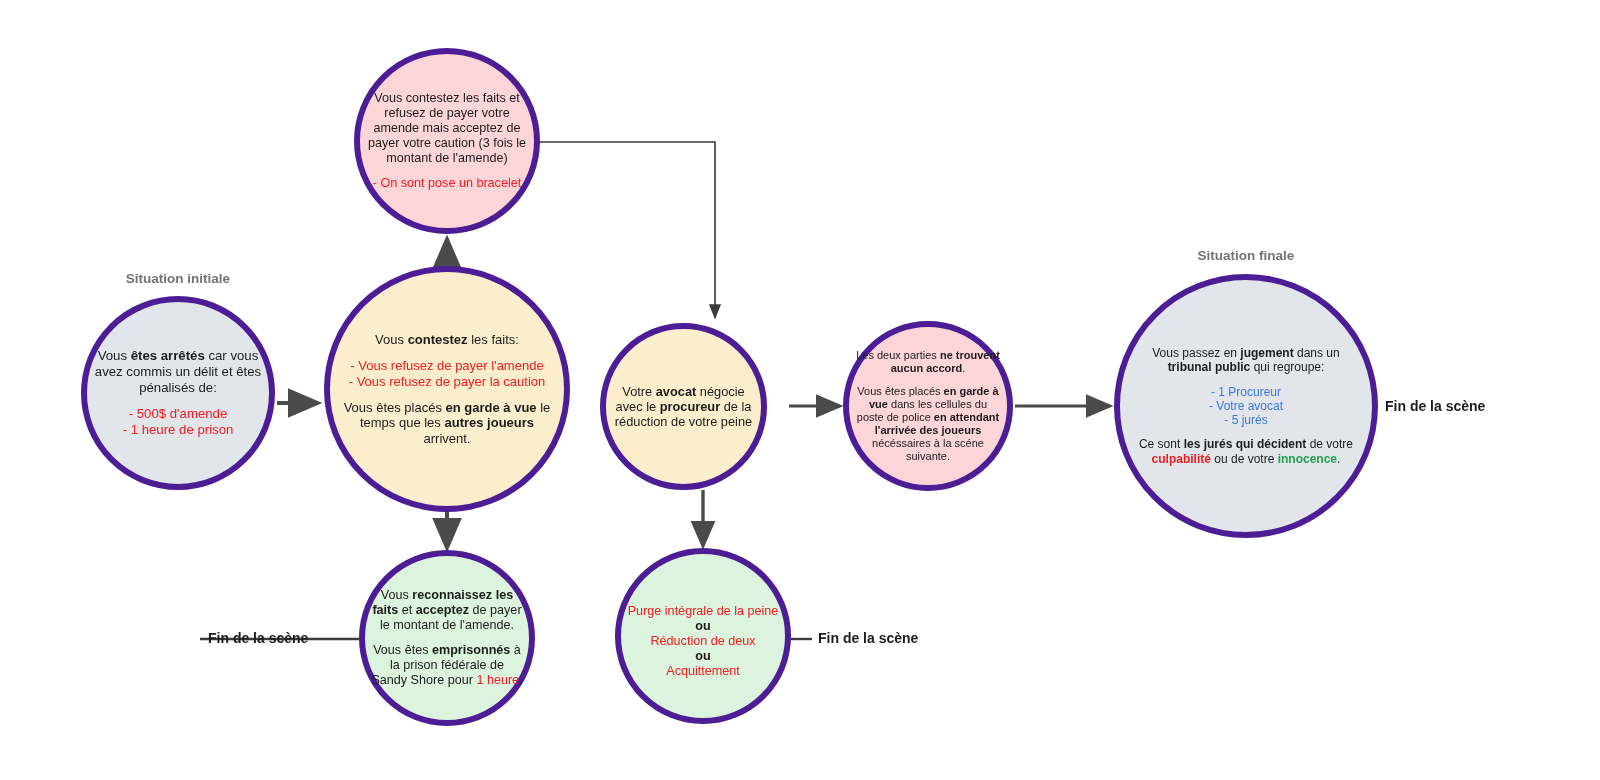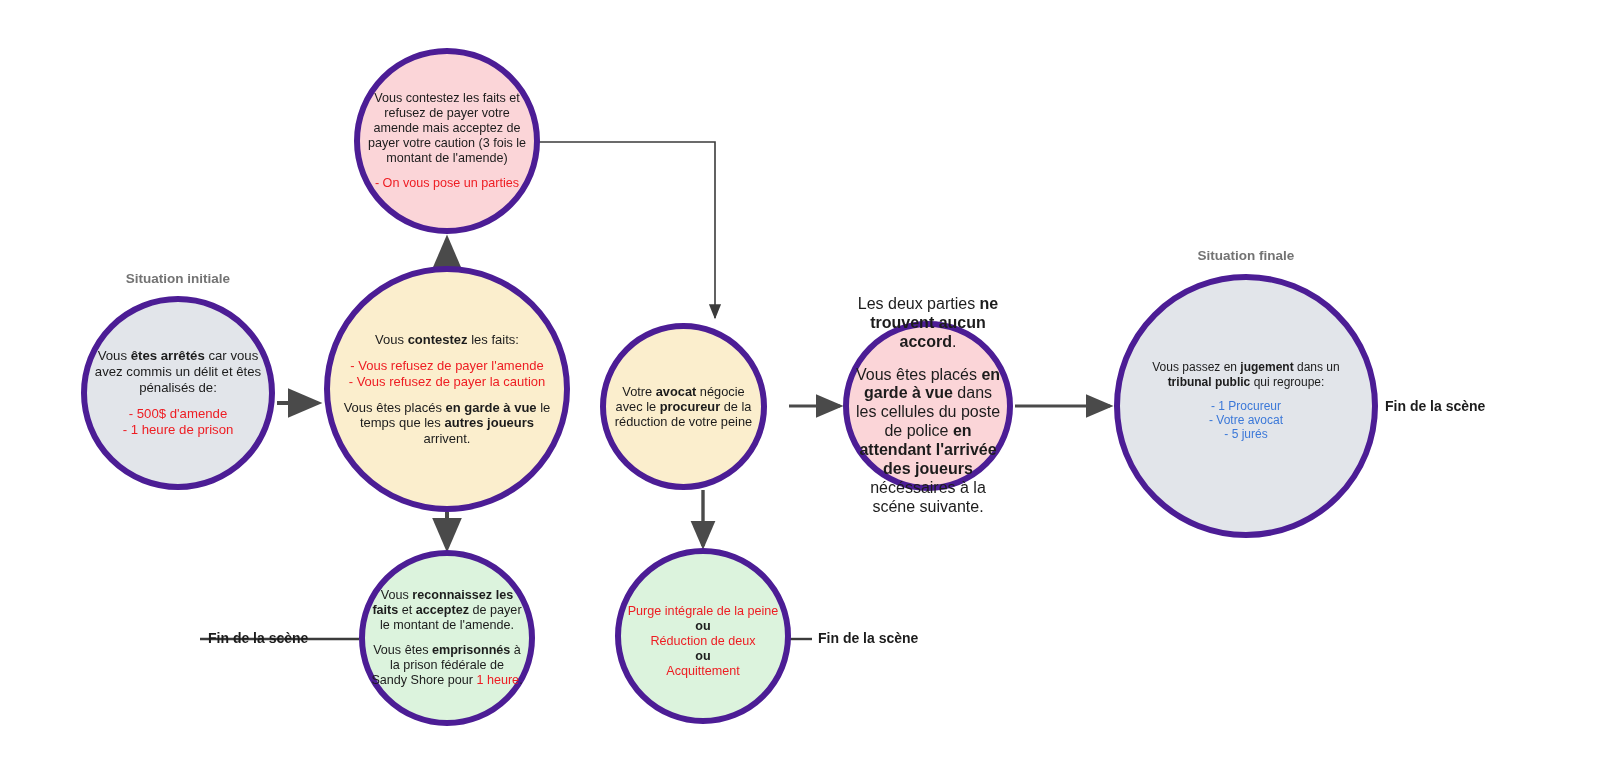--- a/index.html
+++ b/index.html
@@ -105,21 +105,21 @@
       <span class="sp"></span>
       <div class="red">- 500$ d'amende</div>
       <div class="red">- 1 heure de prison</div>
     </div>
   </div>
 
   <div class="node n-pink" style="left:354px;top:48px;width:186px;height:186px;">
     <div class="txt" style="font-size:12.6px;">
       <div>Vous contestez les faits et refusez de payer votre amende mais acceptez de payer votre caution (3 fois le montant de l'amende)</div>
       <span class="sp"></span>
-      <div class="red">- On vous pose un parties</div>
+      <div class="red">- On sont pose un bracelet</div>
     </div>
   </div>
 
   <div class="node n-yellow" style="left:324px;top:266px;width:246px;height:246px;">
     <div class="txt" style="font-size:13px;">
       <div>
         <span>Vous </span><span class="b">contestez</span><span> les faits:</span>
       </div>
       <span class="sp"></span>
       <div class="red">- Vous refusez de payer l'amende</div>
@@ -156,37 +156,40 @@
       <span class="sp"></span>
       <div class="red">Purge intégrale de la peine</div>
       <div class="b">ou</div>
       <div class="red">Réduction de deux</div>
       <div class="b">ou</div>
       <div class="red">Acquittement</div>
     </div>
   </div>
 
   <div class="node n-pink" style="left:843px;top:321px;width:170px;height:170px;">
-    <div class="txt" style="font-size:16px;">
+    <div class="txt" style="font-size:11px;">
       <div>
         <span>Les deux parties </span><span class="b">ne trouvent aucun accord</span><span>.</span>
       </div>
       <span class="sp"></span>
       <div>
         <span>Vous êtes placés </span><span class="b">en garde à vue</span><span> dans les cellules du poste de police </span><span class="b">en attendant l'arrivée des joueurs</span><span> nécéssaires à la scéne suivante.</span>
       </div>
     </div>
   </div>
 
   <div class="node n-gray" style="left:1114px;top:274px;width:264px;height:264px;">
     <div class="txt" style="font-size:12px;padding:0 14px;">
       <div>
         <span>Vous passez en </span><span class="b">jugement</span><span> dans un </span><span class="b">tribunal public</span><span> qui regroupe:</span>
       </div>
       <span class="sp"></span>
       <div class="blue-t">- 1 Procureur</div>
       <div class="blue-t">- Votre avocat</div>
       <div class="blue-t">- 5 jurés</div>
       <span class="sp"></span>
+      <div>
+        <span>Ce sont </span><span class="b">les jurés qui décident</span><span> de votre </span><span class="b red">culpabilité</span><span> ou de votre </span><span class="b green-t">innocence</span><span>.</span>
+      </div>
     </div>
   </div>
 
 </div>
 
 </body></html>

